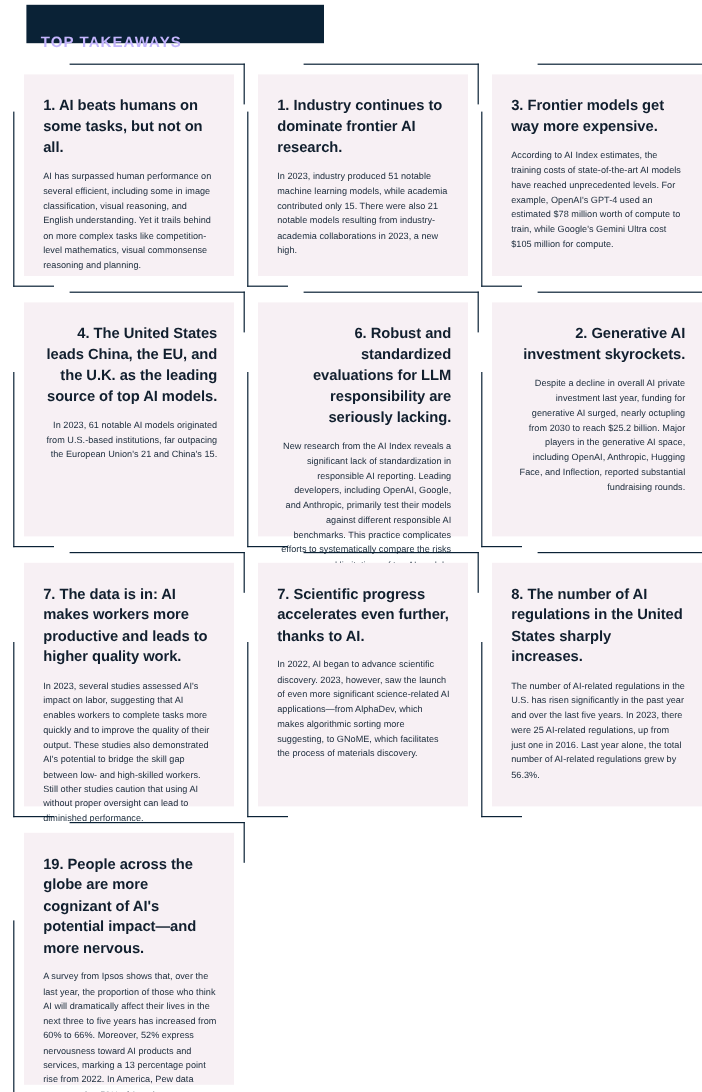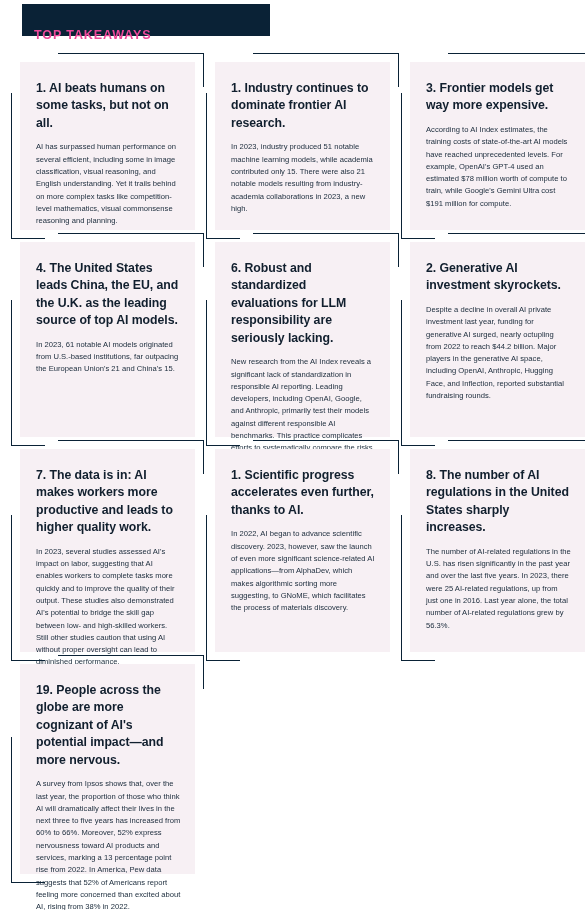--- a/index.html
+++ b/index.html
@@ -27,45 +27,45 @@
     left: 22px;
     top: 4px;
     width: 248px;
     height: 32px;
     background: #0a2236;
     display: flex;
     align-items: center;
     padding-left: 12px;
   }
   .banner-title {
-    color: #ec4899;
+    color: #c4b5fd;
     font-size: 12.5px;
     font-weight: bold;
     letter-spacing: 0.9px;
     margin-top: 29px;
   }
 
   
   .grid {
     position: absolute;
     left: 0;
     top: 62px;
     width: 585px;
     display: flex;
     flex-wrap: wrap;
   }
 
   .cell {
     position: relative;
     width: 175px;
     margin-left: 20px;
-    margin-bottom: 12px;
+    margin-bottom: 22px;
   }
   .cell.r1 { height: 168px; }
-  .cell.r2 { height: 195px; }
+  .cell.r2 { height: 195px; text-align: right; }
   .cell.r3 { height: 203px; }
   .cell.r4 { height: 210px; }
 
   
   .bracket {
     position: absolute;
     pointer-events: none;
   }
   .bracket-tr {
     right: -9px;
@@ -135,21 +135,21 @@
         <div class="card-title">1. Industry continues to dominate frontier AI research.</div>
         <div class="card-body"> In 2023, industry produced 51 notable machine learning models, while academia contributed only 15. There were also 21 notable models resulting from industry-academia collaborations in 2023, a new high.</div>
       </div>
       <div class="bracket bracket-tr"></div>
       <div class="bracket bracket-bl"></div>
     </div>
 
     <div class="cell r1">
       <div class="card">
         <div class="card-title">3. Frontier models get way more expensive.</div>
-        <div class="card-body">According to AI Index estimates, the training costs of state-of-the-art AI models have reached unprecedented levels. For example, OpenAI's GPT-4 used an estimated $78 million worth of compute to train, while Google's Gemini Ultra cost $191 million for compute.</div>
+        <div class="card-body">According to AI Index estimates, the training costs of state-of-the-art AI models have reached unprecedented levels. For example, OpenAI's GPT-4 used an estimated $78 million worth of compute to train, while Google's Gemini Ultra cost $105 million for compute.</div>
       </div>
       <div class="bracket bracket-tr"></div>
       <div class="bracket bracket-bl"></div>
     </div>
 
     <div class="cell r2">
       <div class="card">
         <div class="card-title">4. The United States leads China, the EU, and the U.K. as the leading source of top AI models.</div>
         <div class="card-body"> In 2023, 61 notable AI models originated from U.S.-based institutions, far outpacing the European Union's 21 and China's 15.</div>
       </div>
@@ -162,38 +162,38 @@
         <div class="card-title">6. Robust and standardized evaluations for LLM responsibility are seriously lacking.</div>
         <div class="card-body">New research from the AI Index reveals a significant lack of standardization in responsible AI reporting. Leading developers, including OpenAI, Google, and Anthropic, primarily test their models against different responsible AI benchmarks. This practice complicates efforts to systematically compare the risks and limitations of top AI models.</div>
       </div>
       <div class="bracket bracket-tr"></div>
       <div class="bracket bracket-bl"></div>
     </div>
 
     <div class="cell r2">
       <div class="card">
         <div class="card-title">2. Generative AI investment skyrockets.</div>
-        <div class="card-body">Despite a decline in overall AI private investment last year, funding for generative AI surged, nearly octupling from 2022 to reach $44.2 billion. Major players in the generative AI space, including OpenAI, Anthropic, Hugging Face, and Inflection, reported substantial fundraising rounds.</div>
+        <div class="card-body">Despite a decline in overall AI private investment last year, funding for generative AI surged, nearly octupling from 2030 to reach $25.2 billion. Major players in the generative AI space, including OpenAI, Anthropic, Hugging Face, and Inflection, reported substantial fundraising rounds.</div>
       </div>
       <div class="bracket bracket-tr"></div>
       <div class="bracket bracket-bl"></div>
     </div>
 
     <div class="cell r3">
       <div class="card">
         <div class="card-title">7. The data is in: AI makes workers more productive and leads to higher quality work.</div>
         <div class="card-body">In 2023, several studies assessed AI's impact on labor, suggesting that AI enables workers to complete tasks more quickly and to improve the quality of their output. These studies also demonstrated AI's potential to bridge the skill gap between low- and high-skilled workers. Still other studies caution that using AI without proper oversight can lead to diminished performance.</div>
       </div>
       <div class="bracket bracket-tr"></div>
       <div class="bracket bracket-bl"></div>
     </div>
 
     <div class="cell r3">
       <div class="card">
-        <div class="card-title">1. Scientific progress accelerates even further, thanks to AI.</div>
+        <div class="card-title">7. Scientific progress accelerates even further, thanks to AI.</div>
         <div class="card-body">In 2022, AI began to advance scientific discovery. 2023, however, saw the launch of even more significant science-related AI applications—from AlphaDev, which makes algorithmic sorting more suggesting, to GNoME, which facilitates the process of materials discovery.</div>
       </div>
       <div class="bracket bracket-tr"></div>
       <div class="bracket bracket-bl"></div>
     </div>
 
     <div class="cell r3">
       <div class="card">
         <div class="card-title">8. The number of AI regulations in the United States sharply increases.</div>
         <div class="card-body">The number of AI-related regulations in the U.S. has risen significantly in the past year and over the last five years. In 2023, there were 25 AI-related regulations, up from just one in 2016. Last year alone, the total number of AI-related regulations grew by 56.3%.</div>

